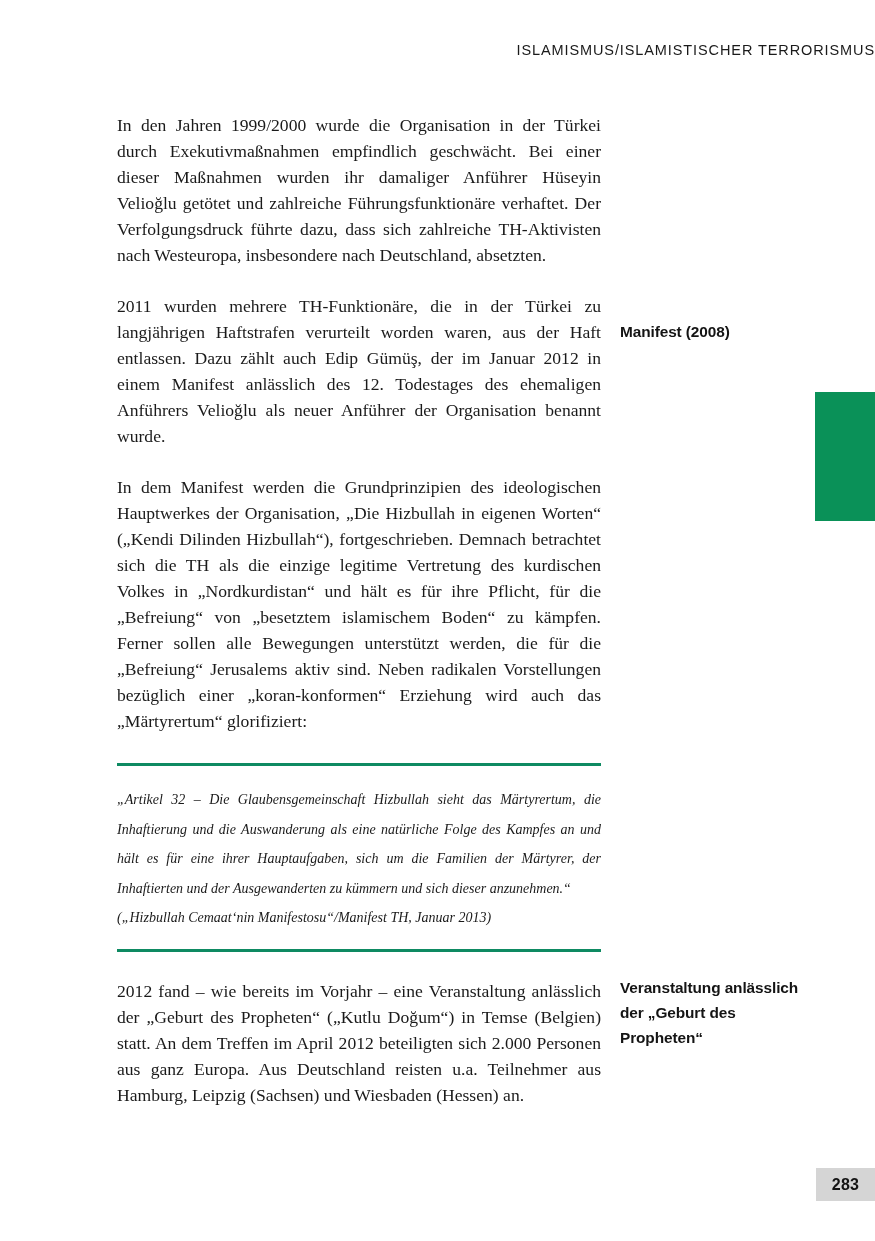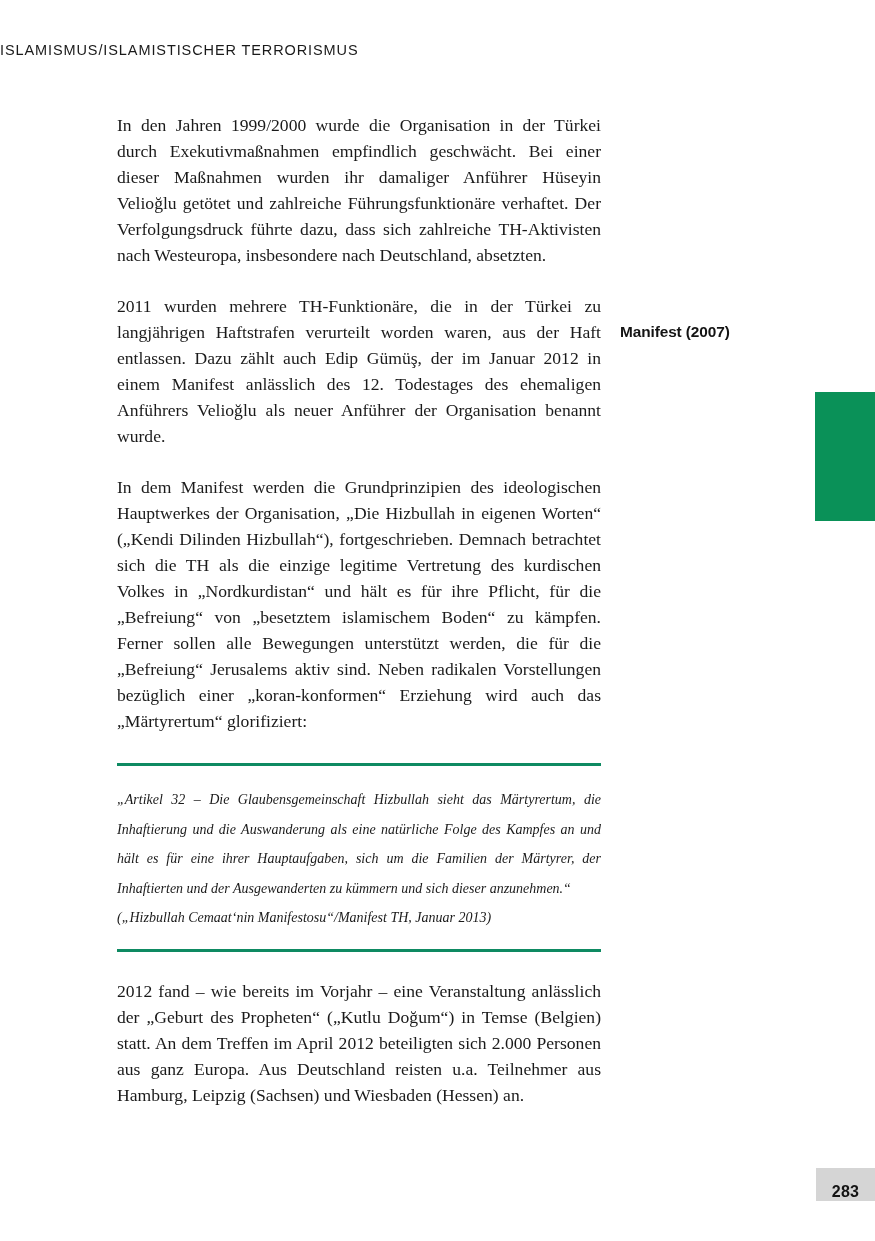--- a/index.html
+++ b/index.html
@@ -20,21 +20,21 @@
     background: #ffffff;
     overflow: hidden;
   }
 
   
   .running-head {
     position: absolute;
     left: 0;
     right: 0;
     top: 42px;
-    text-align: left;
+    text-align: right;
     font-family: "Liberation Sans", "DejaVu Sans", sans-serif;
     font-size: 14.5px;
     letter-spacing: 0.9px;
     color: #1a1a1a;
     font-weight: 400;
   }
 
   
   .content {
     position: absolute;
@@ -104,21 +104,21 @@
 
   
   .folio {
     position: absolute;
     left: 816px;
     top: 1168px;
     width: 59px;
     height: 33px;
     background: #d5d5d5;
     display: flex;
-    align-items: flex-end;
+    align-items: center;
     justify-content: center;
     font-family: "Liberation Sans", "DejaVu Sans", sans-serif;
     font-weight: bold;
     font-size: 16px;
     color: #141414;
     letter-spacing: 0.3px;
   }
 </style>
 </head>
 <body>
@@ -141,22 +141,23 @@
         <span class="quote-main">„Artikel 32 – Die Glaubensgemeinschaft Hizbullah sieht das Märtyrertum, die Inhaftierung und die Auswanderung als eine natürliche Folge des Kampfes an und hält es für eine ihrer Hauptaufgaben, sich um die Familien der Märtyrer, der Inhaftierten und der Ausgewanderten zu kümmern und sich dieser anzunehmen.“</span>
         <span class="quote-source">(„Hizbullah Cemaat‘nin Manifestosu“/Manifest TH, Januar 2013)</span>
       </div>
       <div class="quote-rule"></div>
     </div>
 
     <p class="body-par">2012 fand – wie bereits im Vorjahr – eine Veranstaltung anlässlich der „Geburt des Propheten“ („Kutlu Doğum“) in Temse (Belgien) statt. An dem Treffen im April 2012 beteiligten sich 2.000 Personen aus ganz Europa. Aus Deutschland reisten u.a. Teilnehmer aus Hamburg, Leipzig (Sachsen) und Wiesbaden (Hessen) an.</p>
 
   </div>
 
-  <div class="margin-note margin-note-1">Manifest (2007)</div>
+  <div class="margin-note margin-note-1">Manifest (2008)</div>
 
+  <div class="margin-note margin-note-2">Veranstaltung anlässlich der „Geburt des Propheten“</div>
 
   <div class="thumb-tab"></div>
 
   <div class="folio">
     <span>283</span>
   </div>
 
 </div>
 
 </body></html>

